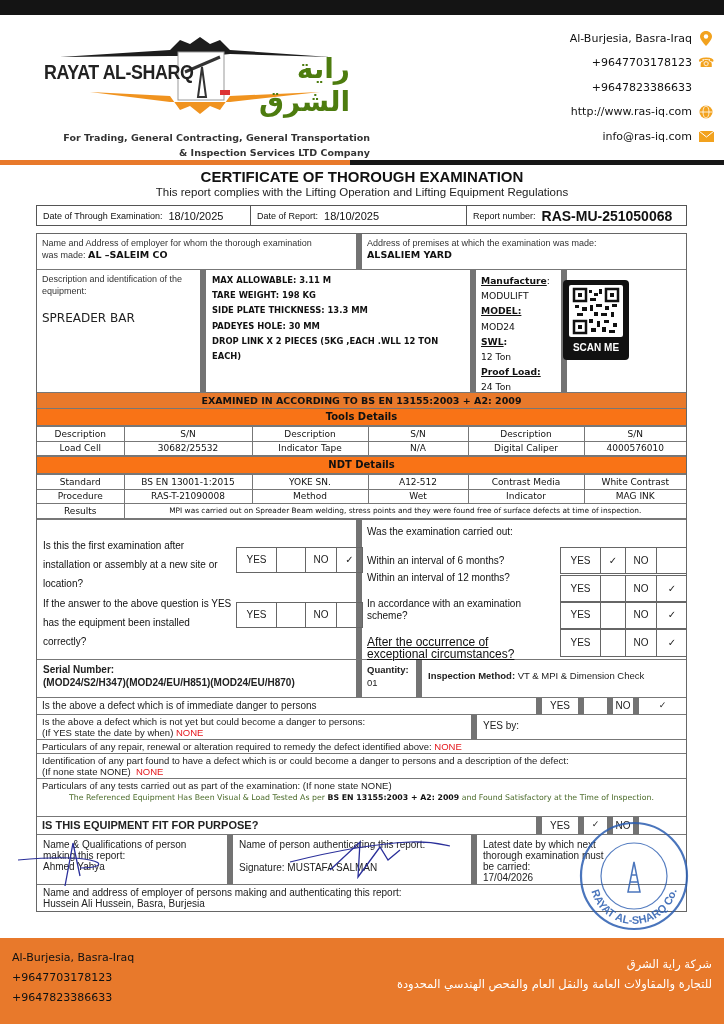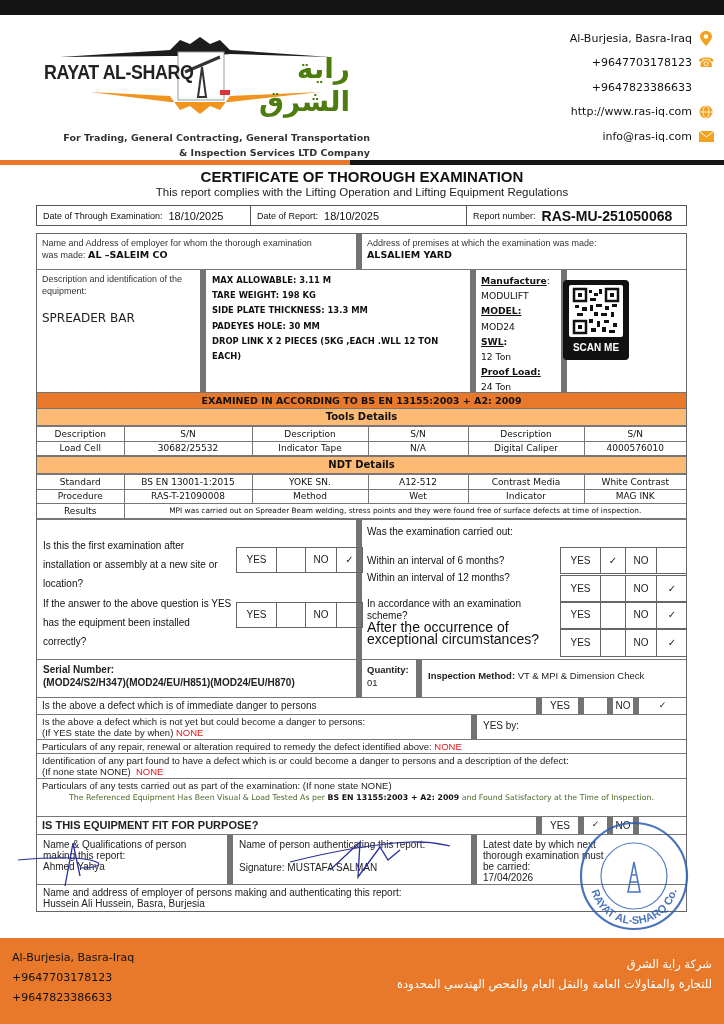--- a/index.html
+++ b/index.html
@@ -42,21 +42,21 @@
 
   .desc-specs { font-family: "DejaVu Sans", sans-serif; font-weight: bold; font-size: 8.4px; line-height: 15.2px; color: #111; padding: 3px 0 0 6px; }
   .mfr { font-family: "DejaVu Sans", sans-serif; font-size: 9.2px; line-height: 15.2px; padding: 3px 0 0 5px; color: #111; }
   .mfr .u { font-weight: bold; text-decoration: underline; }
 
   .qr { position: absolute; left: 563px; top: 280px; width: 66px; height: 80px; background: #111; border-radius: 4px; }
   .qr .inner { position: absolute; left: 6px; top: 5px; width: 54px; height: 52px; background: #fff; border-radius: 2px; }
   .qr .scan { position: absolute; left: 0; top: 62px; width: 66px; text-align: center; color: #fff; font-weight: bold; font-size: 10px; }
 
   .orange-band { background: #e8792b; text-align: center; font-family: "DejaVu Sans", sans-serif; font-weight: bold; font-size: 9.5px; height: 15px; line-height: 15px; color: #111; }
-  .grey-band { background: #fdba74; text-align: center; font-family: "DejaVu Sans", sans-serif; font-weight: bold; font-size: 10px; height: 16px; line-height: 16px; color: #111; }
+  .grey-band { background: #f97316; text-align: center; font-family: "DejaVu Sans", sans-serif; font-weight: bold; font-size: 10px; height: 16px; line-height: 16px; color: #111; }
   table.grid { width: 100%; border-collapse: collapse; font-family: "DejaVu Sans", sans-serif; font-size: 9px; }
   table.grid td { border: 1px solid #777; text-align: center; height: 14.5px; padding: 0 2px; color: #111; }
   table.grid td.h { font-weight: normal; }
   table.grid tr td:first-child { border-left: none; }
   table.grid tr td:last-child { border-right: none; }
   table.grid .results { font-size: 7.4px; }
 
   .yn { display: flex; border: 1px solid #666; height: 26px; font-size: 10px; }
   .yn div { border-right: 1px solid #666; display: flex; align-items: center; justify-content: center; }
   .yn div:last-child { border-right: none; }
@@ -302,21 +302,21 @@
             <div style="width: 31px;">NO</div>
             <div style="flex: 1 1 0%;">✓</div>
           </div>
           <div class="q" style="position: absolute; left: 5px; top: 78px; width: 185px; line-height: 12px; font-size: 10px;">In accordance with an examination scheme?</div>
           <div class="yn" style="position: absolute; left: 198px; top: 81px; width: 127px; height: 28px; border-right: none;">
             <div style="width: 40px;">YES</div>
             <div style="width: 25px;"></div>
             <div style="width: 31px;">NO</div>
             <div style="flex: 1 1 0%;">✓</div>
           </div>
-          <div class="q" style="position: absolute; left: 5px; top: 101px; width: 185px; line-height: 12px; font-size: 14px;">After the occurrence of exceptional circumstances?</div>
+          <div class="q" style="position: absolute; left: 5px; top: 116px; width: 185px; line-height: 12px; font-size: 12px; text-decoration: underline;">After the occurrence of exceptional circumstances?</div>
           <div class="yn" style="position: absolute; left: 198px; top: 109px; width: 127px; height: 28px; border-right: none;">
             <div style="width: 40px;">YES</div>
             <div style="width: 25px;"></div>
             <div style="width: 31px;">NO</div>
             <div style="flex: 1 1 0%;">✓</div>
           </div>
         </div>
     </div>
   </div>
 

